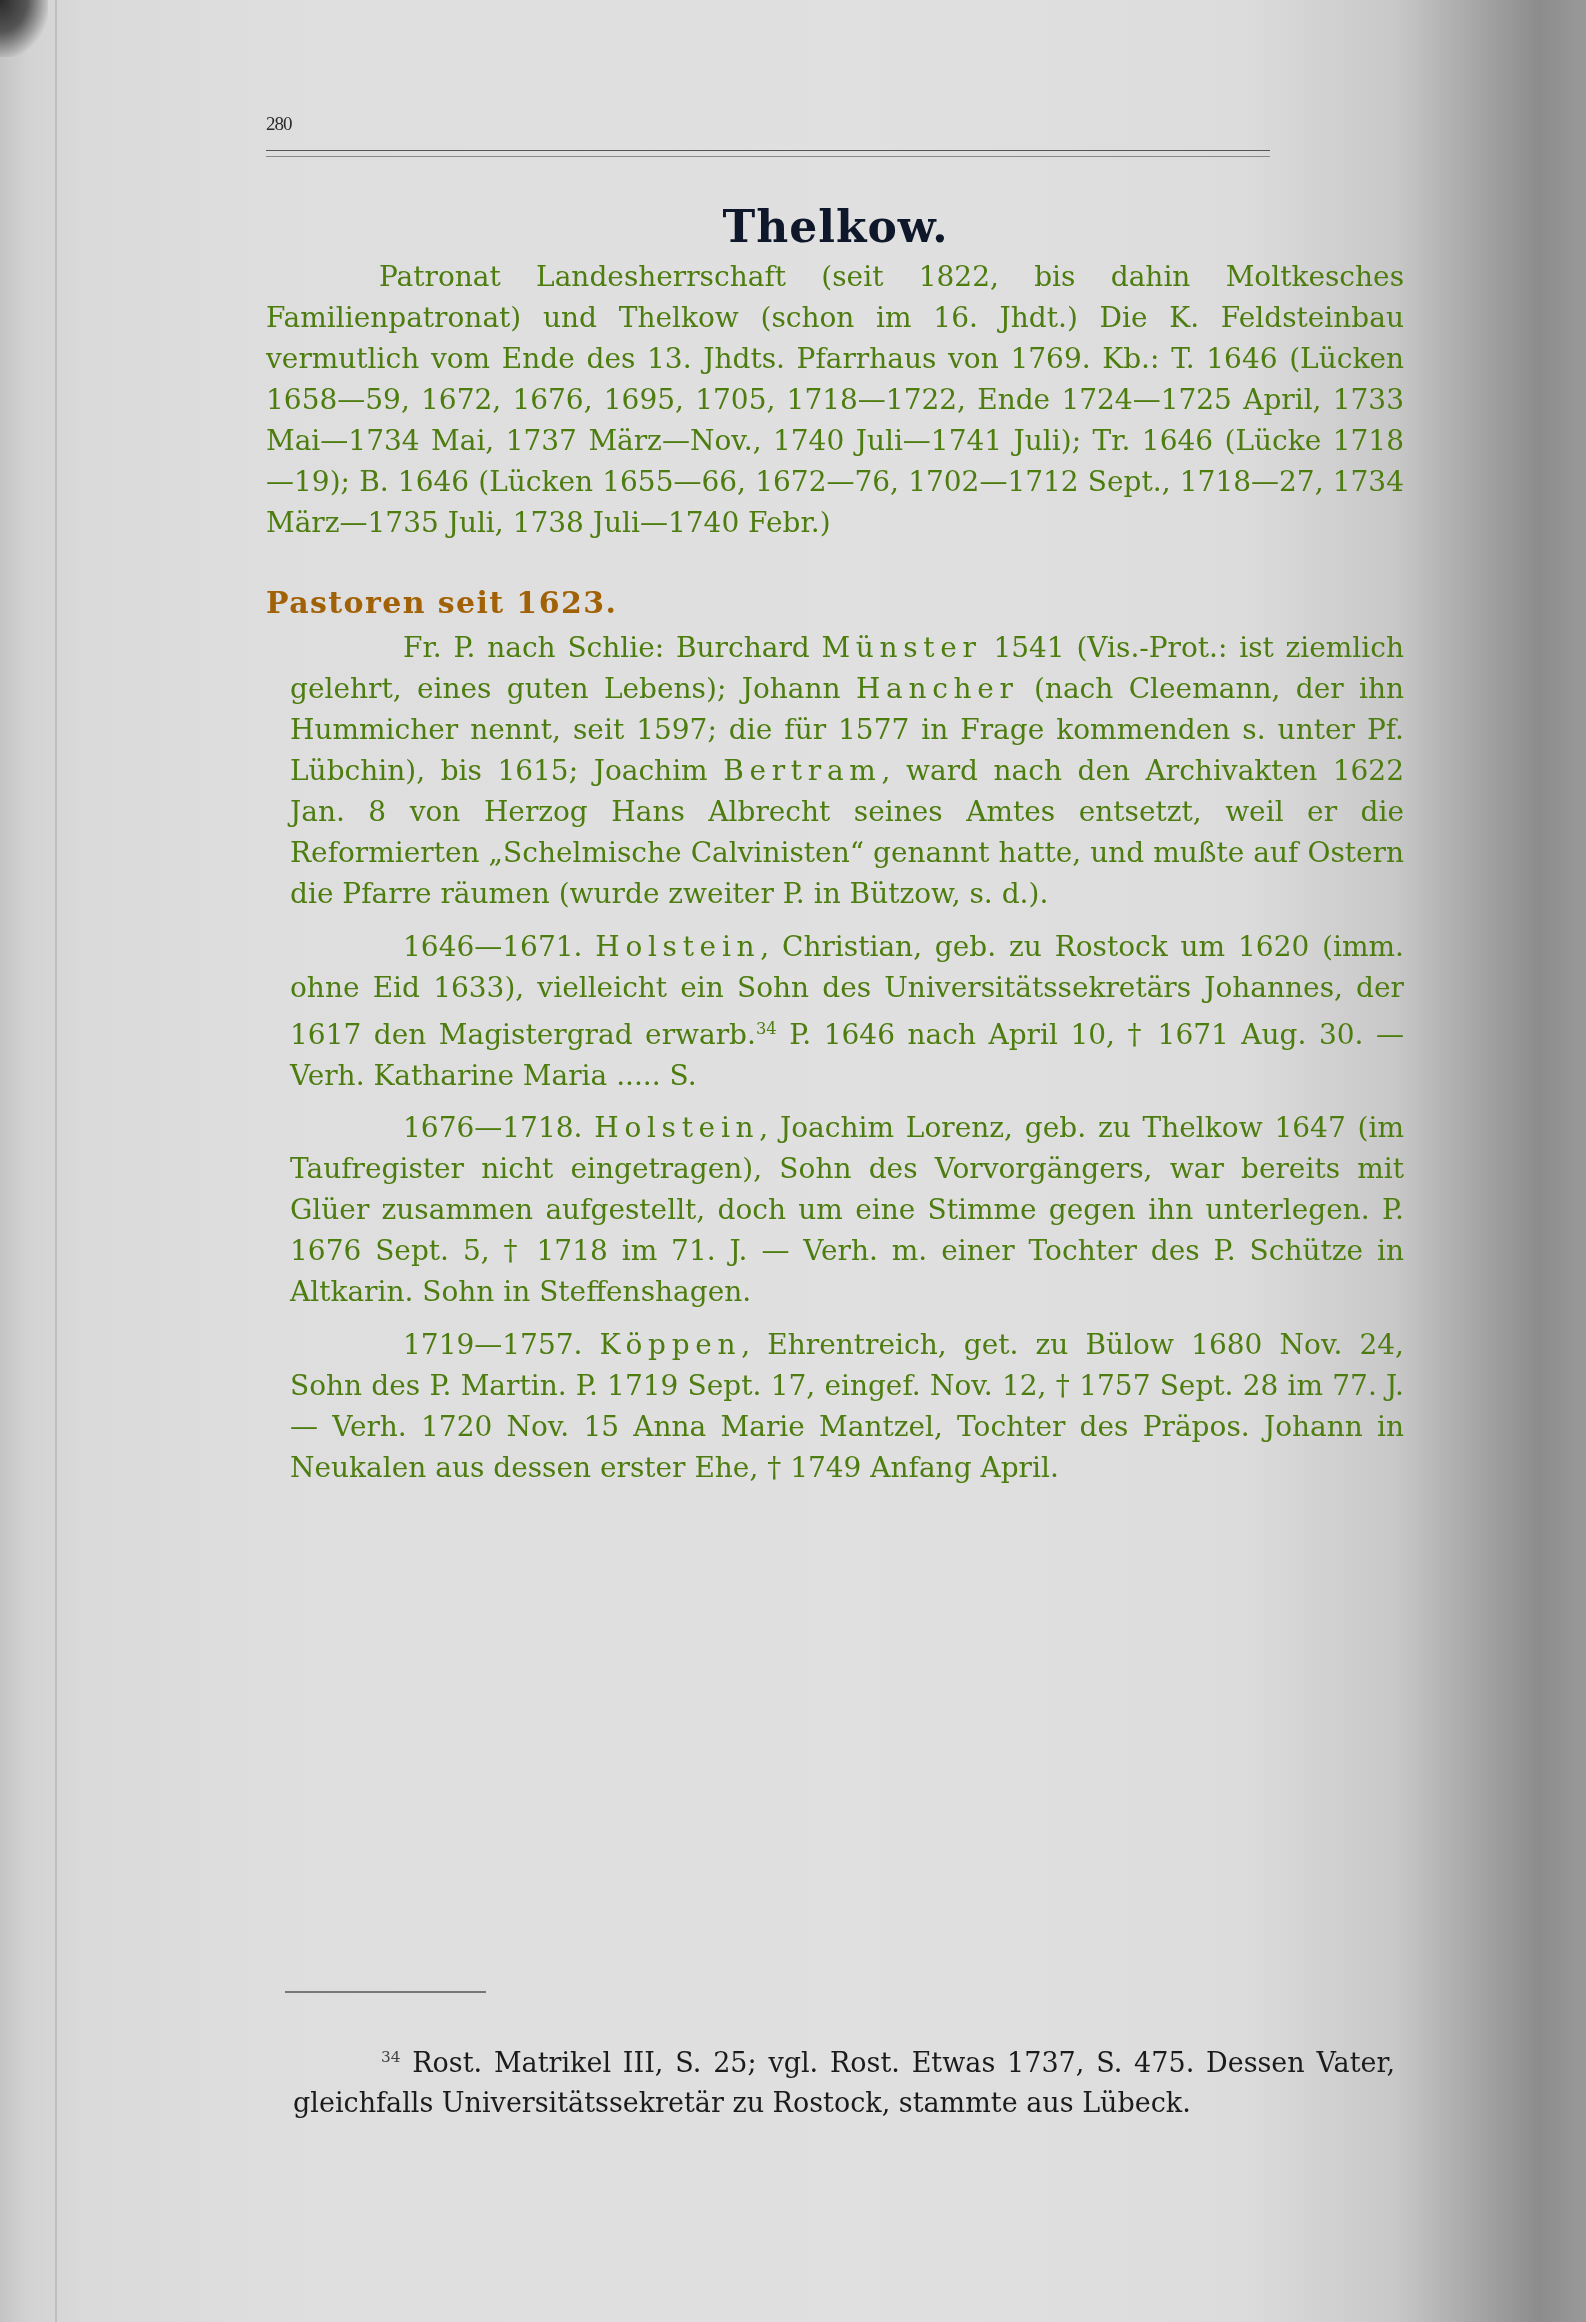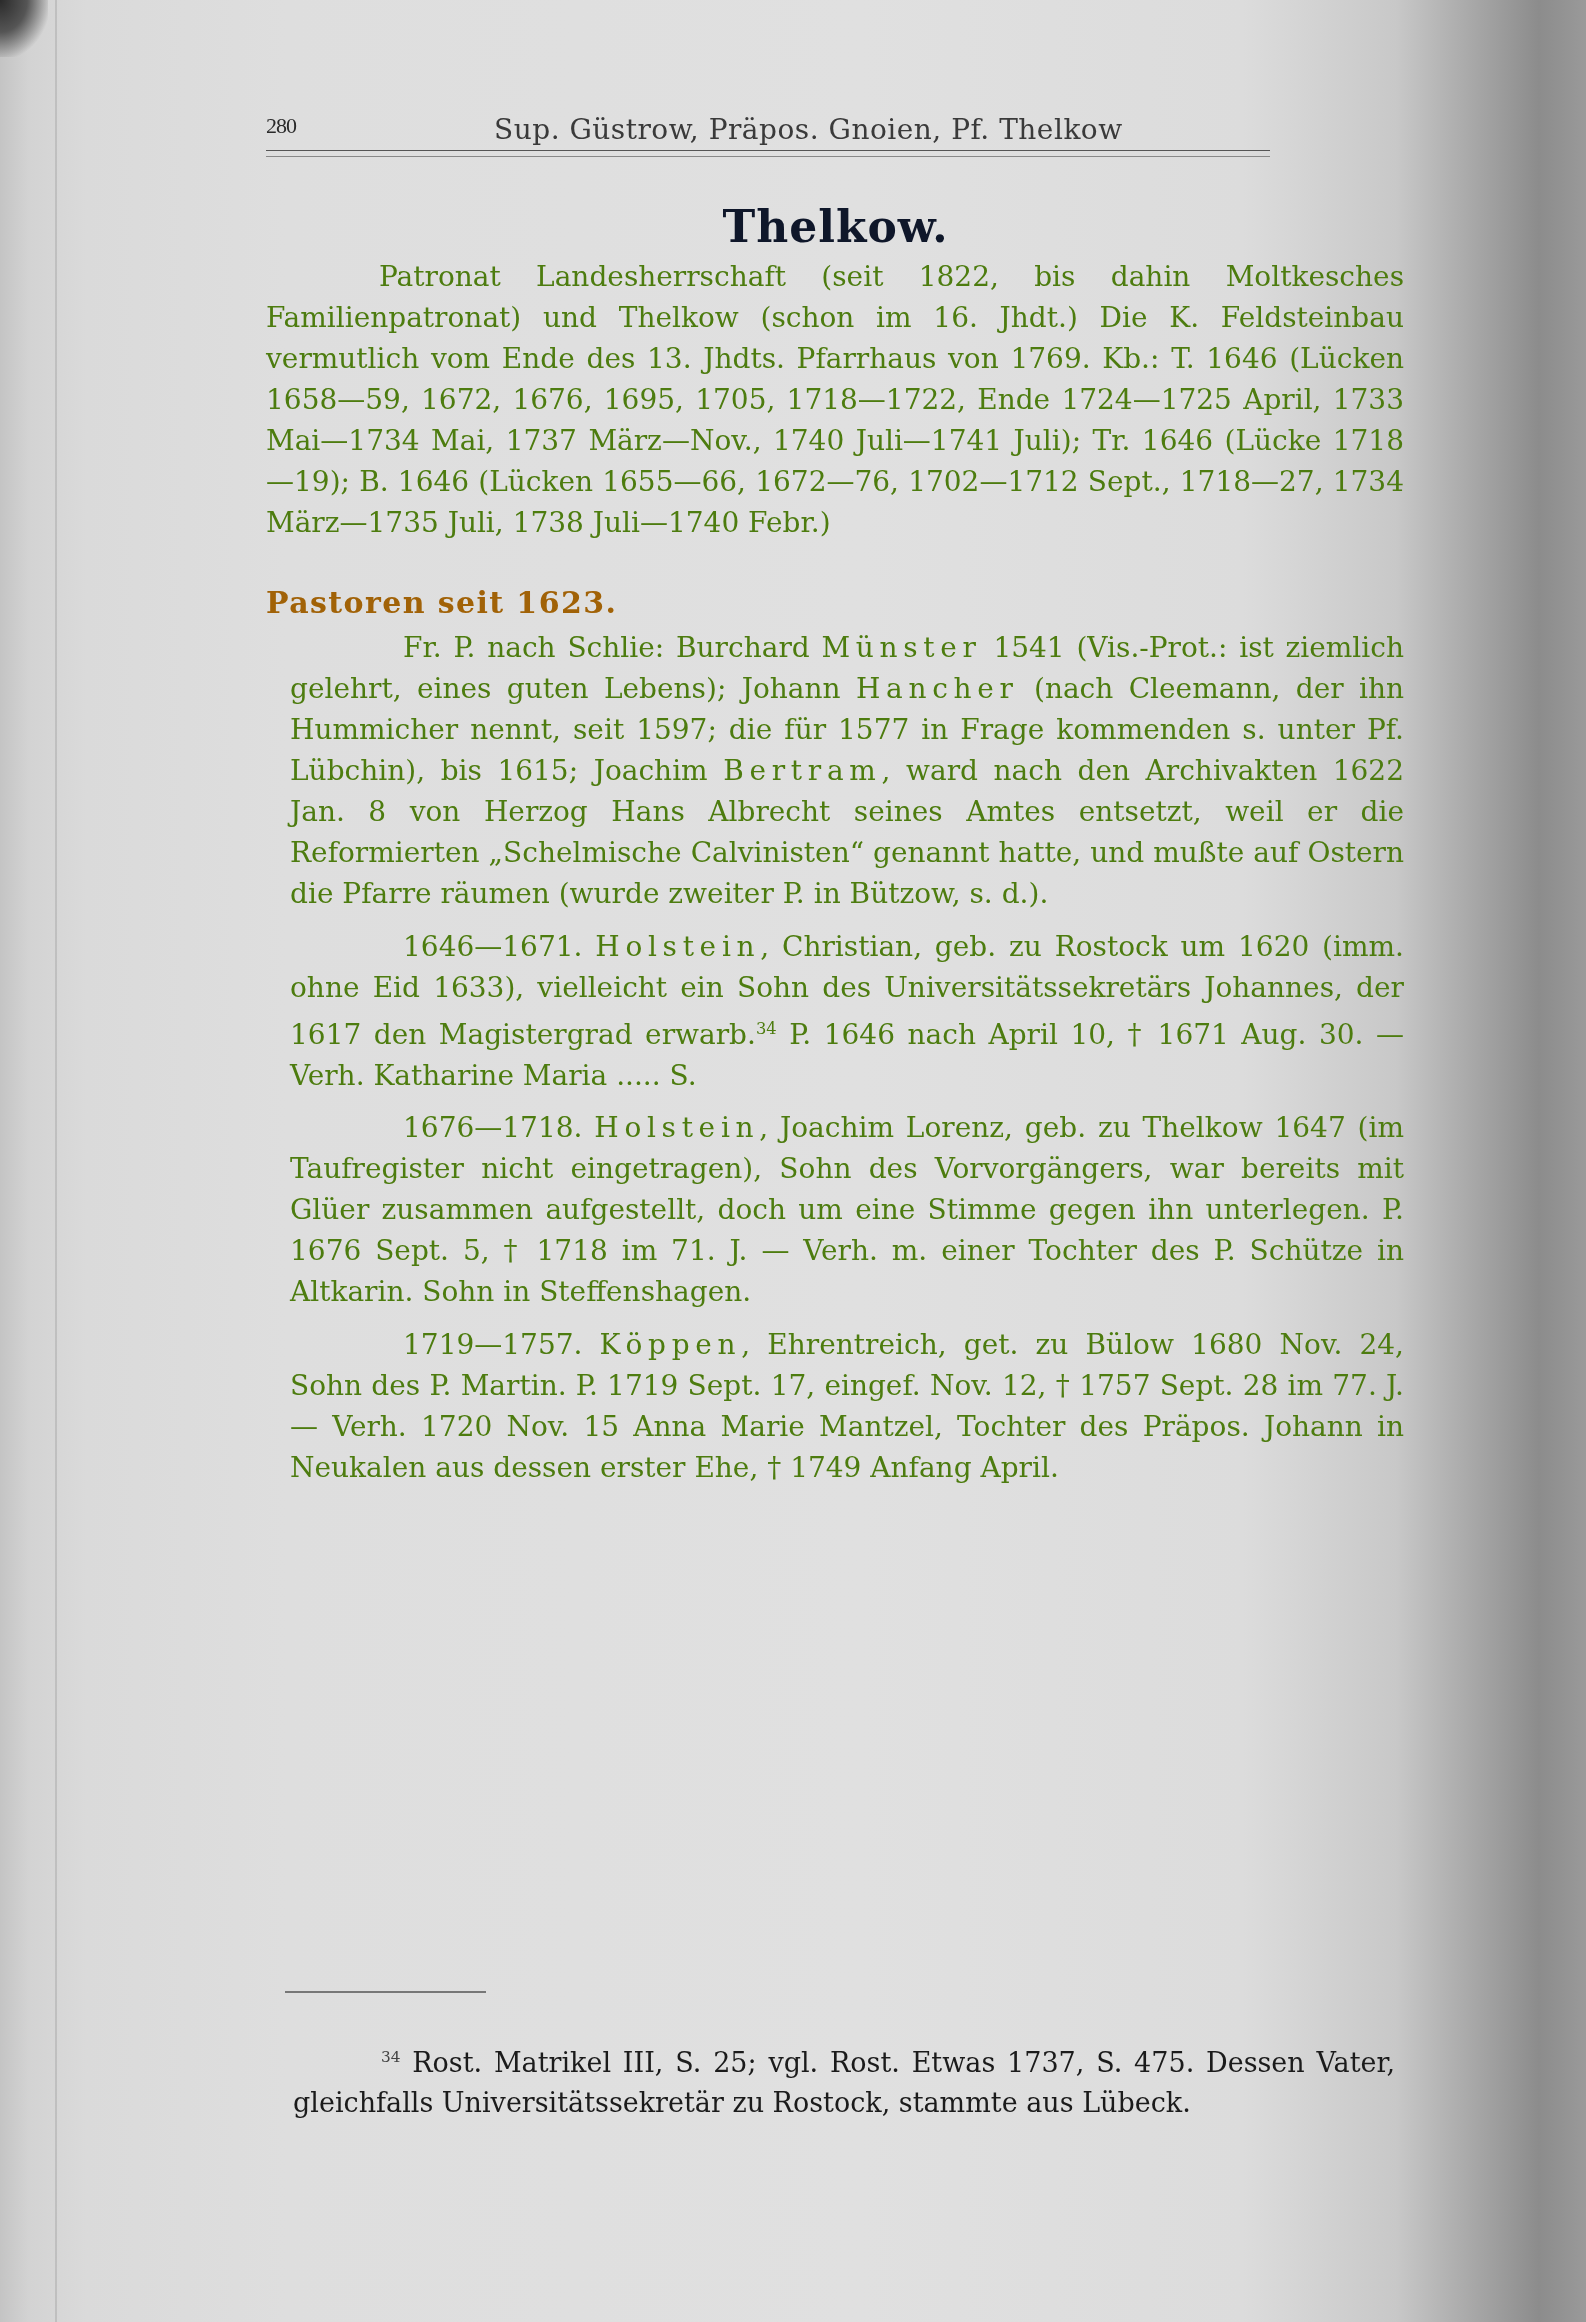--- a/index.html
+++ b/index.html
@@ -11,21 +11,21 @@
   }
   .binding-shadow {
     position: absolute; left: 0; top: 0; width: 48px; height: 57px;
     background: radial-gradient(ellipse at 0% 0%, #2a2a2a 0%, #555 40%, rgba(200,200,200,0) 75%);
   }
   .gutter-line { position: absolute; left: 55px; top: 0; width: 1.9px; height: 2323px; background: rgba(150,150,150,0.35); }
 
   .page { position: absolute; left: 266px; top: 0; width: 1139px; }
 
   .running-head { position: absolute; top: 113px; left: 0; width: 1004px; height: 42px; }
-  .page-number { position: absolute; left: 0; top: 0; font-family: "Liberation Serif", serif; font-size: 22px; letter-spacing: -1px; color: #2a2a2a; }
+  .page-number { position: absolute; left: 0; top: 0; font-family: "Liberation Serif", serif; font-size: 19px; letter-spacing: -1px; color: #2a2a2a; }
   .running-title { position: absolute; left: 228px; top: 0; font-size: 28px; color: #3a3a3a; letter-spacing: 0.5px; }
   .head-rule { position: absolute; top: 150px; left: 0; width: 1004px; height: 0; border-top: 1.9px solid #555; }
   .head-rule.r2 { top: 156px; border-top: 1px solid #888; }
 
   .title { position: absolute; top: 201px; left: 0; width: 1139px; text-align: center; font-size: 44px; font-weight: bold; color: #0f172a; letter-spacing: 1px; }
 
   .body-text { position: absolute; left: 0; width: 1138px; font-size: 28px; line-height: 41px; text-align: justify; color: #4d7c0f; }
   .body-text p { margin: 0; text-indent: 113px; }
   .spaced { letter-spacing: 5.7px; }
 
@@ -43,21 +43,20 @@
 </head>
 <body>
 
 <div class="binding-shadow"></div>
 <div class="gutter-line"></div>
 
 <div class="page">
 
   <div class="running-head">
     <span class="page-number">280</span>
-    <span class="running-title">Sup. Güstrow, Präpos. Gnoien, Pf. Thelkow</span>
   </div>
   <div class="head-rule"></div>
   <div class="head-rule r2"></div>
 
   <div class="title">Thelkow.</div>
 
   <div class="body-text intro">
     <p>Patronat Landesherrschaft (seit 1822, bis dahin Moltkesches Familienpatronat) und Thelkow (schon im 16. Jhdt.) Die K. Feldsteinbau vermutlich vom Ende des 13. Jhdts. Pfarrhaus von 1769. Kb.: T. 1646 (Lücken 1658—59, 1672, 1676, 1695, 1705, 1718—1722, Ende 1724—1725 April, 1733 Mai—1734 Mai, 1737 März—Nov., 1740 Juli—1741 Juli); Tr. 1646 (Lücke 1718—19); B. 1646 (Lücken 1655—66, 1672—76, 1702—1712 Sept., 1718—27, 1734 März—1735 Juli, 1738 Juli—1740 Febr.)</p>
   </div>
 

